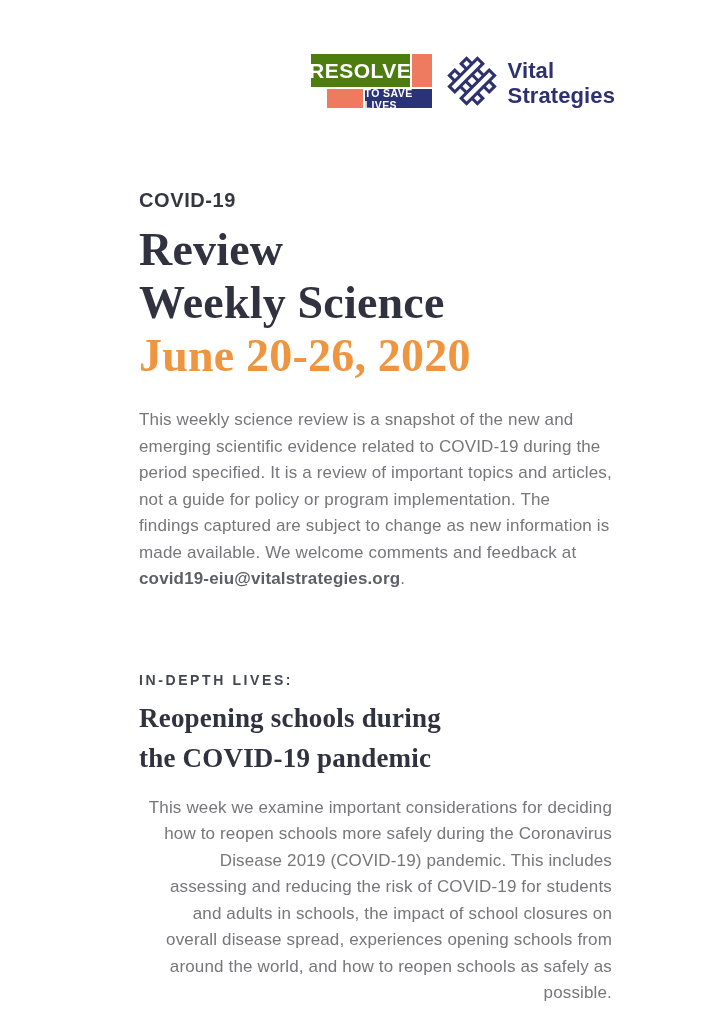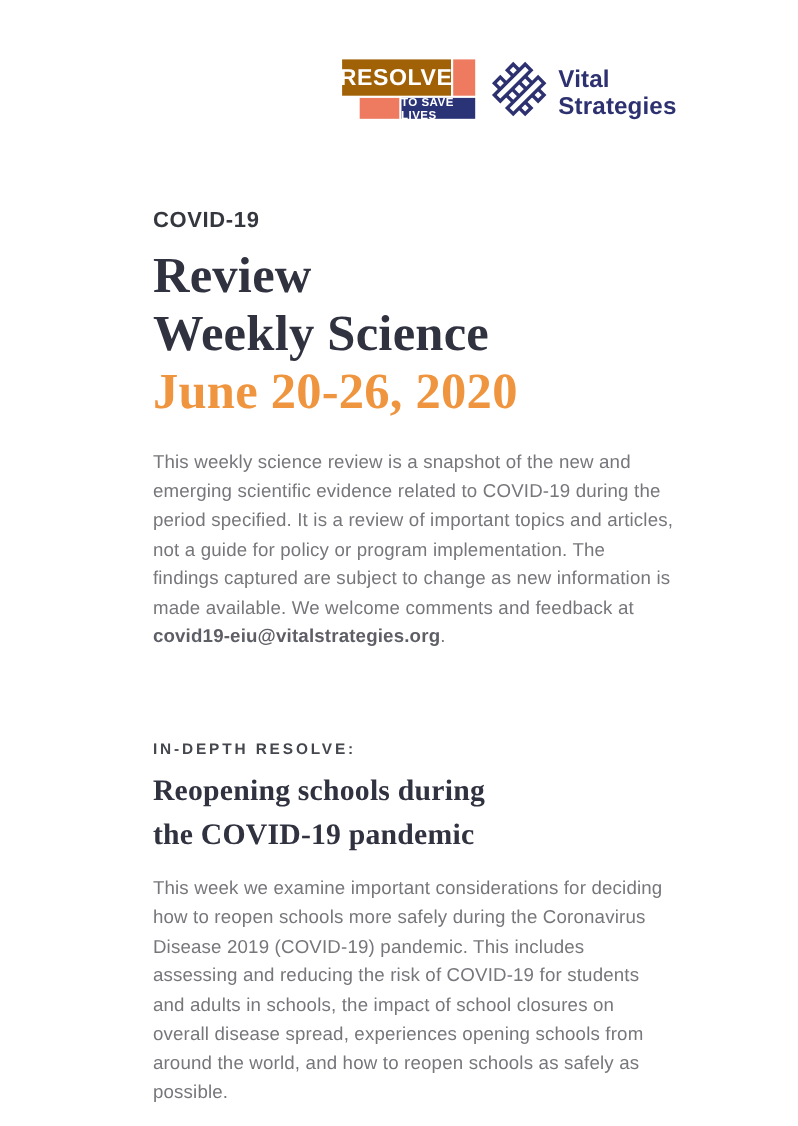--- a/index.html
+++ b/index.html
@@ -21,21 +21,21 @@
     right: 110px;
     display: flex;
     align-items: flex-start;
     gap: 13px;
   }
   .resolve-logo { width: 121px; }
   .resolve-row { display: flex; gap: 2px; }
   .resolve-row1 { height: 33px; margin-bottom: 2px; }
   .resolve-row2 { height: 19px; padding-left: 16px; }
   .resolve-name {
-    background: #a16207;
+    background: #4d7c0f;
     color: #ffffff;
     width: 99px;
     display: flex; align-items: center; justify-content: center;
     font-weight: 700;
     font-size: 21px;
     letter-spacing: 0.5px;
     font-stretch: condensed;
   }
   .resolve-sq { background: #EE7B60; width: 20px; }
   .resolve-accent { background: #EE7B60; width: 36px; }
@@ -109,21 +109,21 @@
   h2 {
     margin-top: 9px;
     font-family: Liberation Serif, serif;
     font-weight: 700;
     font-size: 27px;
     line-height: 40px;
     color: #303240;
     letter-spacing: 0.2px;
   }
   h2 .title-line { display: block; }
-  .in-depth .body-copy { margin-top: 17px; }
+  .in-depth .body-copy { margin-top: 17px; text-align: right; }
 </style>
 </head>
 <body>
 
 <div class="page">
 
   <div class="logos">
 
     <div class="resolve-logo">
       <div class="resolve-row resolve-row1">
@@ -165,21 +165,21 @@
 
     <h1>
       <span class="title-line">Review</span>
       <span class="title-line">Weekly Science</span>
       <span class="date-line">June 20-26, 2020</span>
     </h1>
 
     <p class="body-copy"><span>This weekly science review is a snapshot of the new and emerging scientific evidence related to COVID-19 during the period specified. It is a review of important topics and articles, not a guide for policy or program implementation. The findings captured are subject to change as new information is made available. We welcome comments and feedback at </span><a class="email">covid19-eiu@vitalstrategies.org</a><span>.</span></p>
 
     <div class="in-depth">
-      <div class="eyebrow-small">IN-DEPTH RESOLVE:</div>
+      <div class="eyebrow-small">IN-DEPTH LIVES:</div>
       <h2>
         <span class="title-line">Reopening schools during</span>
         <span class="title-line">the COVID-19 pandemic</span>
       </h2>
       <p class="body-copy">This week we examine important considerations for deciding how to reopen schools more safely during the Coronavirus Disease 2019 (COVID-19) pandemic. This includes assessing and reducing the risk of COVID-19 for students and adults in schools, the impact of school closures on overall disease spread, experiences opening schools from around the world, and how to reopen schools as safely as possible.</p>
     </div>
 
   </div>
 
 </div>

